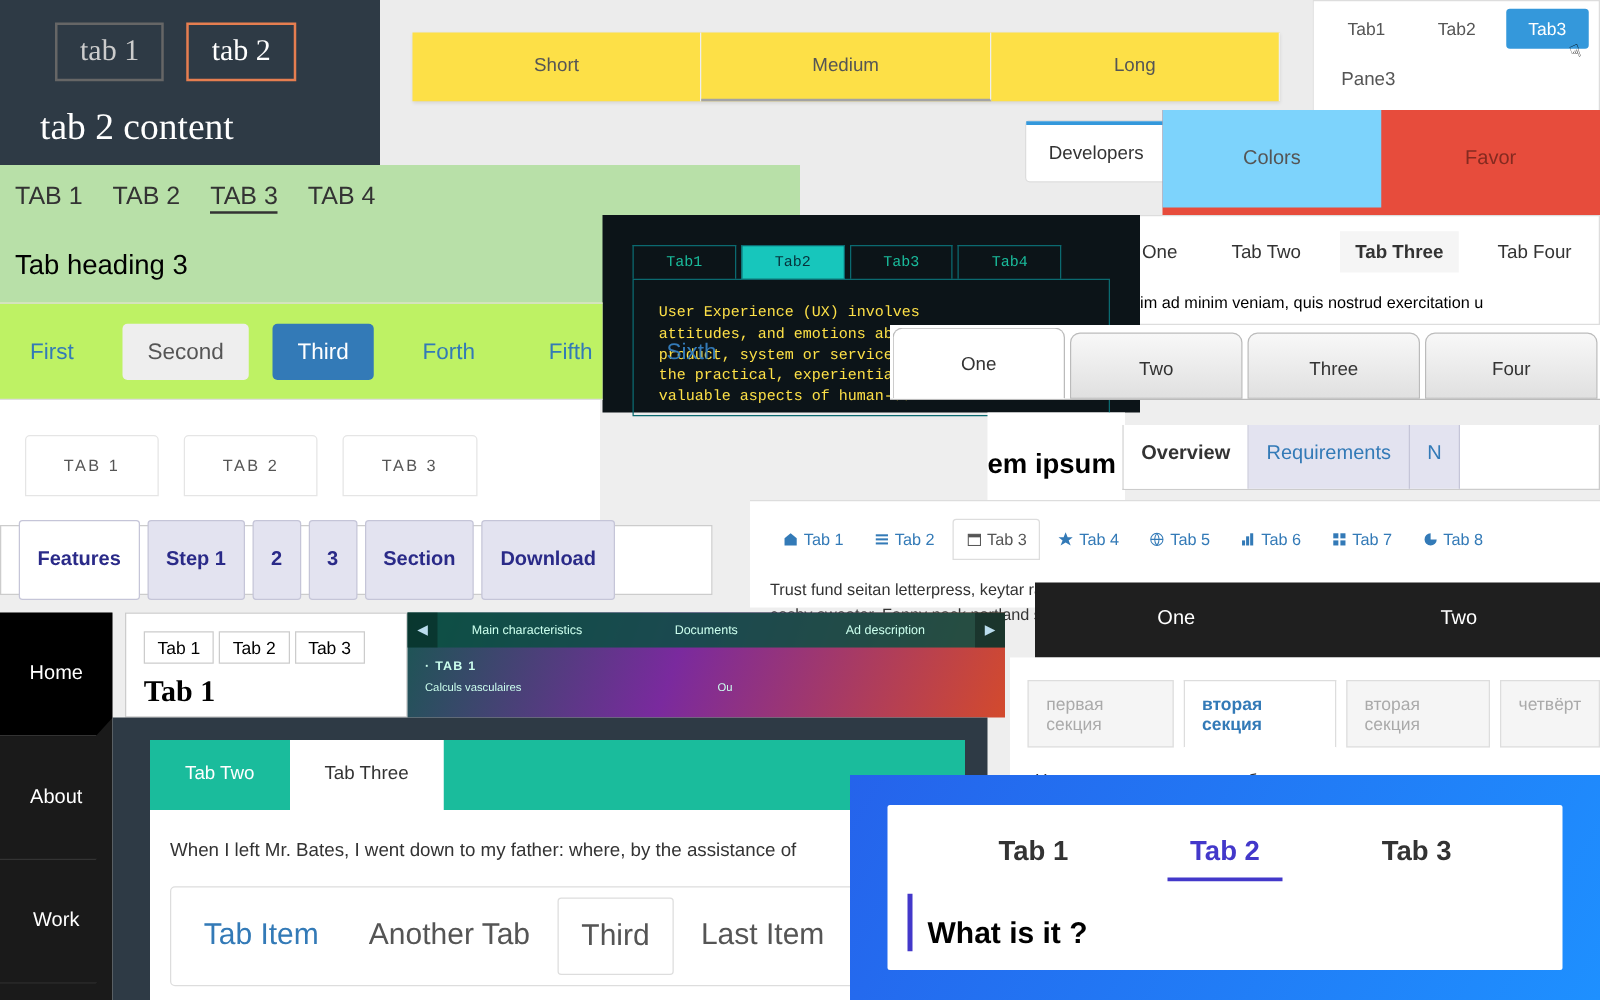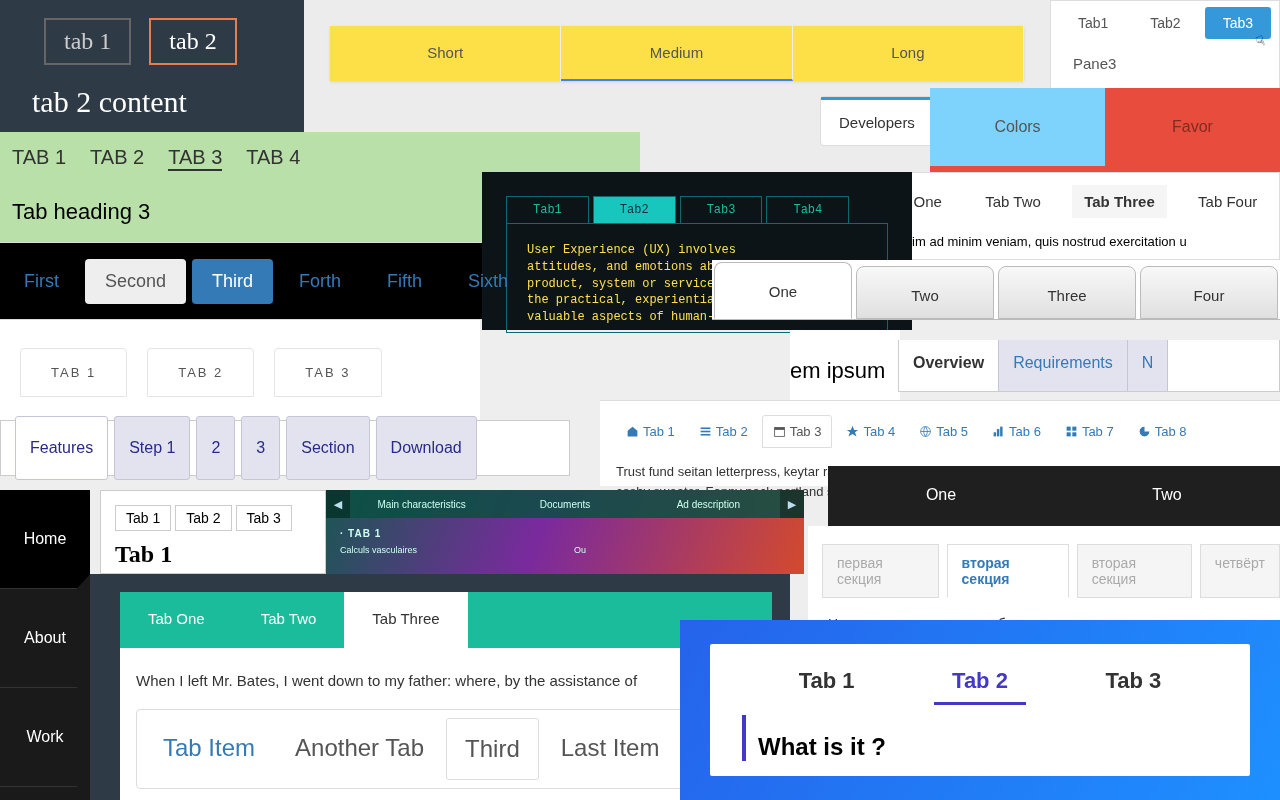--- a/index.html
+++ b/index.html
@@ -13,33 +13,33 @@
 .p1 .tab.active{border-color:#e67e50;color:#fff}
 .p1 .content{color:#fff;font-size:30px;padding:20px 0 0 32px}
 
 
 .p2{left:0;top:132px;width:640px;height:110px;background:#b8e0a8}
 .p2 .tabs{display:flex;gap:24px;padding:14px 0 0 12px;font-size:20px;color:#333}
 .p2 .tab.active{border-bottom:2px solid #333}
 .p2 .heading{font-size:22px;padding:28px 0 0 12px}
 
 
-.p3{left:0;top:242px;width:482px;height:78px;background:#000000;display:flex;align-items:center;gap:6px;padding-left:4px;border-top:1px solid #ddd;border-bottom:1px solid #ddd}
+.p3{left:0;top:242px;width:482px;height:78px;background:#bef264;display:flex;align-items:center;gap:19px;padding-left:4px;border-top:1px solid #ddd;border-bottom:1px solid #ddd}
 .p3 .tab{padding:12px 20px;border-radius:4px;color:#337ab7;font-size:18px}
 .p3 .tab.grey{background:#eee;color:#555}
 .p3 .tab.blue{background:#337ab7;color:#fff}
 
 
 .p4{left:0;top:320px;width:480px;height:100px;background:#fff}
 .p4 .wrap{display:flex;gap:20px;padding:28px 0 0 20px}
 .p4 .tab{border:1px solid #e5e5e5;border-radius:4px 4px 0 0;padding:16px 30px;font-size:13px;letter-spacing:2px;color:#555;background:#fff}
 
 
 .p5{left:0;top:420px;width:570px;height:56px;background:#fff;display:flex;align-items:center;gap:6px;padding-left:14px;border:1px solid #ccc}
-.p5 .tab{background:#e3e3f0;border:1px solid #c5c5d8;border-radius:3px;padding:22px 14px;color:#2a2a88;font-weight:normal;font-size:16px}
+.p5 .tab{background:#e3e3f0;border:1px solid #c5c5d8;border-radius:3px;padding:22px 14px;color:#2a2a88;font-weight:bold;font-size:16px}
 .p5 .tab.active{background:#fff}
 
 
 .p6{left:0;top:490px;width:90px;height:310px;background:#1a1a1a;color:#fff;font-size:16px}
 .p6 .item{padding:40px 0;text-align:center;border-bottom:1px solid #333;clip-path:polygon(0 0,100% 0,100% 85%,85% 100%,0 100%)}
 .p6 .item.active{background:#000}
 
 
 .p7{left:100px;top:490px;width:226px;height:84px;background:#fff;border:1px solid #ccc;padding:14px}
 .p7 .tabs{display:flex;gap:4px}
@@ -61,21 +61,21 @@
 .p9{left:482px;top:172px;width:430px;height:158px;background:#0c1418;padding:24px 24px 0 24px;font-family:"Courier New",monospace}
 .p9 .tabs{display:flex;gap:4px}
 .p9 .tab{border:1px solid #0b6a70;padding:6px 26px;color:#1abc9c;font-size:12px;border-bottom:none}
 .p9 .tab.active{background:#17c6bc;color:#06303a}
 .p9 .box{border:1px solid #0b6a70;height:110px;padding:18px 20px;color:#fde047;font-size:12px;line-height:1.4}
 
 
 .p10{left:304px;top:0;width:746px;height:172px;background:#ececec}
 .p10 .row{display:flex;background:#fde047;margin:26px 26px 0 26px;box-shadow:0 1px 3px rgba(0,0,0,.1)}
 .p10 .tab{flex:1;text-align:center;padding:18px;color:#555;border-right:1px solid #eee;font-size:15px}
-.p10 .tab.active{border-bottom:2px solid #3b82f6}
+.p10 .tab.active{border-bottom:2px solid #a3a3a3}
 .p10 .sec{font-size:20px;color:#777;padding:26px 0 0 44px;display:inline-block}
 .p10 .sub{position:absolute;left:516px;top:96px;background:#fff;border:1px solid #ddd;border-radius:4px;display:flex;padding:0}
 .p10 .sub .t{padding:14px 18px;color:#888;font-size:15px;border-top:3px solid transparent}
 .p10 .sub .t.active{border-top-color:#3498db;color:#333;border-right:1px solid #ddd}
 
 
 .p11{left:1050px;top:0;width:230px;height:102px;background:#fff;border:1px solid #ddd}
 .p11 .tabs{display:flex;justify-content:flex-end;gap:6px;padding:6px 8px}
 .p11 .tab{padding:8px 18px;color:#555;font-size:14px}
 .p11 .tab.active{background:#3498db;color:#fff;border-radius:3px;position:relative}
@@ -94,21 +94,21 @@
 .p13 .tab{font-size:15px;color:#333;padding:8px 12px}
 .p13 .tab.active{background:#f5f5f5;font-weight:bold}
 .p13 .txt{font-size:13px;padding:4px 0 0 10px}
 
 
 .p14{left:712px;top:260px;width:568px;height:60px;background:#fff;display:flex;border-bottom:1px solid #bbb}
 .p14 .tab{flex:1;text-align:center;padding:20px 0 14px;font-size:15px;color:#333;border:1px solid #bbb;border-radius:8px 8px 0 0;background:linear-gradient(#f8f8f8,#e0e0e0);margin:6px 2px 0}
 .p14 .tab.active{background:#fff;border-bottom:1px solid #fff;margin-top:2px}
 
 
-.p15{left:790px;top:330px;width:110px;height:70px;background:#fff;font-size:22px;font-weight:normal;padding:28px 0 0 0}
+.p15{left:790px;top:330px;width:110px;height:70px;background:#fff;font-size:22px;font-weight:bold;padding:28px 0 0 0}
 
 
 .p16{left:898px;top:340px;width:382px;height:52px;background:#fff;display:flex;border:1px solid #ccc;border-top:none}
 .p16 .tab{padding:14px 14px;color:#337ab7;border-right:1px solid #c5c5d8;font-size:16px;background:#e3e3f0}
 .p16 .tab.active{background:#fff;color:#333;font-weight:bold}
 
 
 .p17{left:600px;top:400px;width:680px;height:86px;background:#fff;border-top:1px solid #ddd}
 .p17 .tabs{display:flex;gap:4px;padding:14px 0 0 16px;font-size:13px;color:#337ab7;flex-wrap:wrap}
 .p17 .tab{display:flex;align-items:center;gap:4px;padding:8px 10px}
@@ -126,21 +126,21 @@
 .p19 .tab{border:1px solid #ddd;background:#f5f5f5;padding:10px 14px;color:#aaa;font-size:14px}
 .p19 .tab.active{background:#fff;color:#337ab7;font-weight:bold;border-bottom:1px solid #fff}
 .p19 .txt{font-size:14px;padding:18px 0 0 20px;color:#333}
 
 
 .p20{left:680px;top:620px;width:600px;height:180px;background:linear-gradient(120deg,#2563eb,#1e90ff);padding:24px 30px}
 .p20 .card{background:#fff;border-radius:2px;height:100%;padding:6px 0 0}
 .p20 .tabs{display:flex;justify-content:space-around;padding:10px 40px}
 .p20 .tab{font-size:22px;font-weight:bold;color:#333;padding:8px 18px}
 .p20 .tab.active{color:#4338ca;border-bottom:3px solid #4338ca}
-.p20 h2{font-size:24px;padding:18px 0 0 30px;border-left:4px solid #4338ca;margin-left:32px;padding-left:12px}
+.p20 h2{font-size:24px;padding:18px 0 0 30px;border-left:4px solid #4338ca;margin-left:16px;padding-left:12px}
 
 
 .p21{left:326px;top:490px;width:478px;height:84px;background:linear-gradient(110deg,#1b5653 0%,#7a2a9e 45%,#d34a2d 100%);color:#cfe;font-size:10px}
 .p21 .bar{display:flex;align-items:center;background:rgba(10,79,66,.85);height:28px}
 .p21 .arrow{width:24px;text-align:center;color:#bde;background:rgba(0,0,0,.3);height:100%;line-height:28px;font-size:11px}
 .p21 .t{flex:1;text-align:center;font-size:10px}
 .p21 .lbl{padding:10px 0 0 14px;font-weight:bold;letter-spacing:1px}
 .p21 .sub{padding:6px 0 0 14px;font-size:9px;display:flex;justify-content:space-between;width:260px}
 
 
@@ -382,21 +382,20 @@
     <div class="tab">первая секция</div>
     <div class="tab active">вторая секция</div>
     <div class="tab">вторая секция</div>
     <div class="tab">четвёрт</div>
   </div>
   <div class="txt">Нормаль к поверхности, общеизвестно, концентрирует анормал</div>
 </div>
 
 <div class="abs p8">
   <div class="bar">
-    <div class="tab">Tab One</div>
     <div class="tab">Tab Two</div>
     <div class="tab active">Tab Three</div>
   </div>
   <div class="body">
     <div>When I left Mr. Bates, I went down to my father: where, by the assistance of</div>
     <div class="inner">
       <div class="itab blue">Tab Item</div>
       <div class="itab">Another Tab</div>
       <div class="itab sel">Third</div>
       <div class="itab">Last Item</div>

